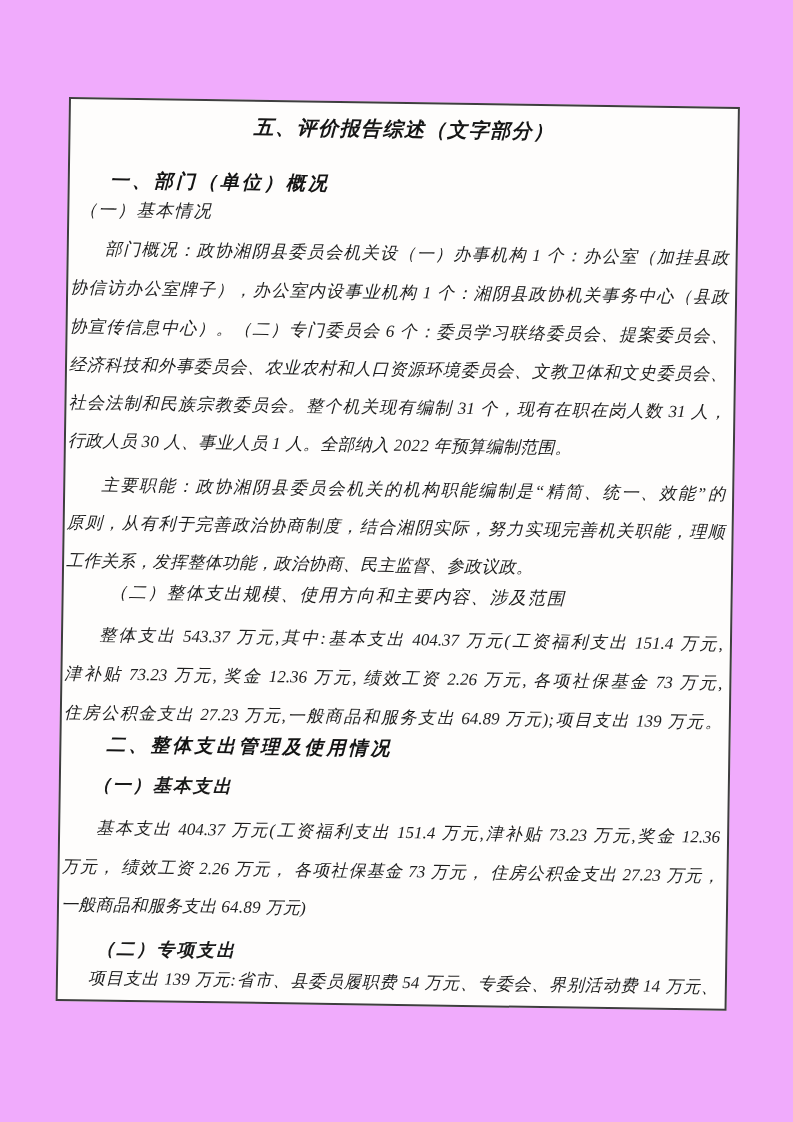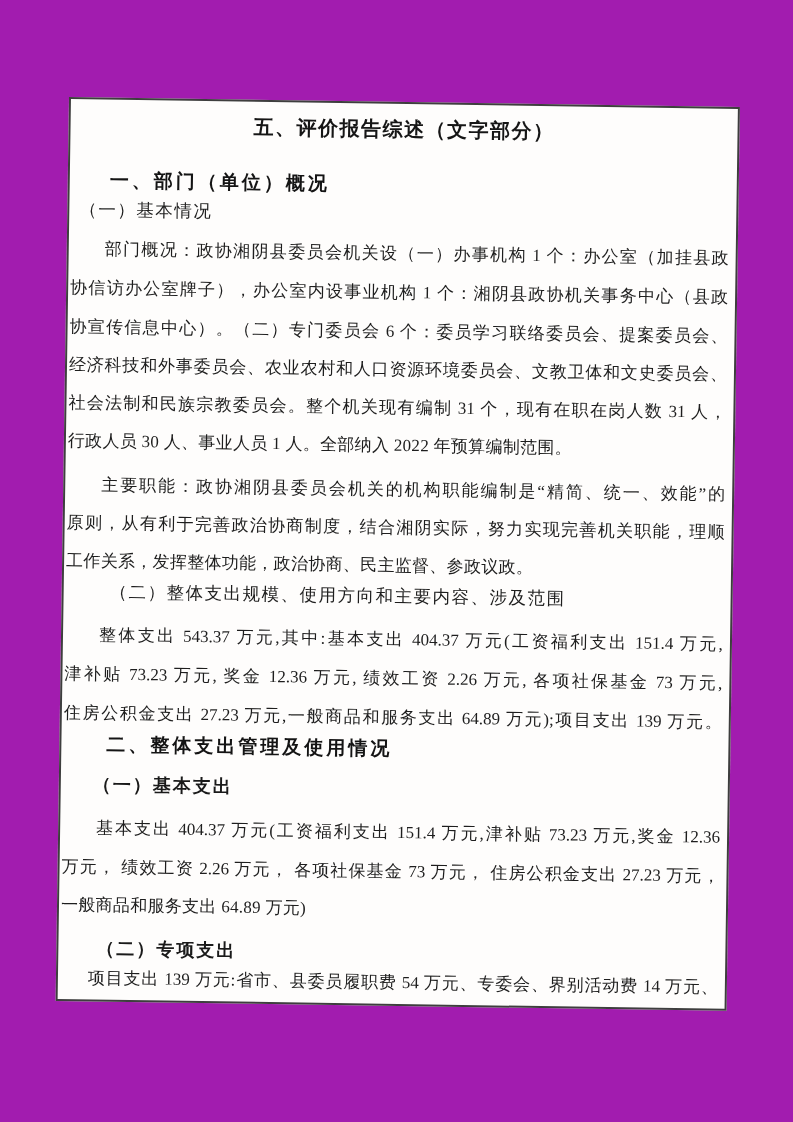--- a/index.html
+++ b/index.html
@@ -5,23 +5,24 @@
 <style>
   html, body {
     margin: 0;
     padding: 0;
     background: #ffffff;
   }
   .page {
     position: relative;
     width: 793px;
     height: 1122px;
-    background: #a21caf;
+    background: #f0abfc;
     overflow: hidden;
     font-family: "Liberation Serif", "DejaVu Serif", serif;
+    font-style: italic;
   }
   .doc-box {
     position: absolute;
     left: 69px;
     top: 97px;
     width: 671px;
     height: 904px;
     box-sizing: border-box;
     border: 2px solid #3e3e3e;
     transform: rotate(0.85deg);

